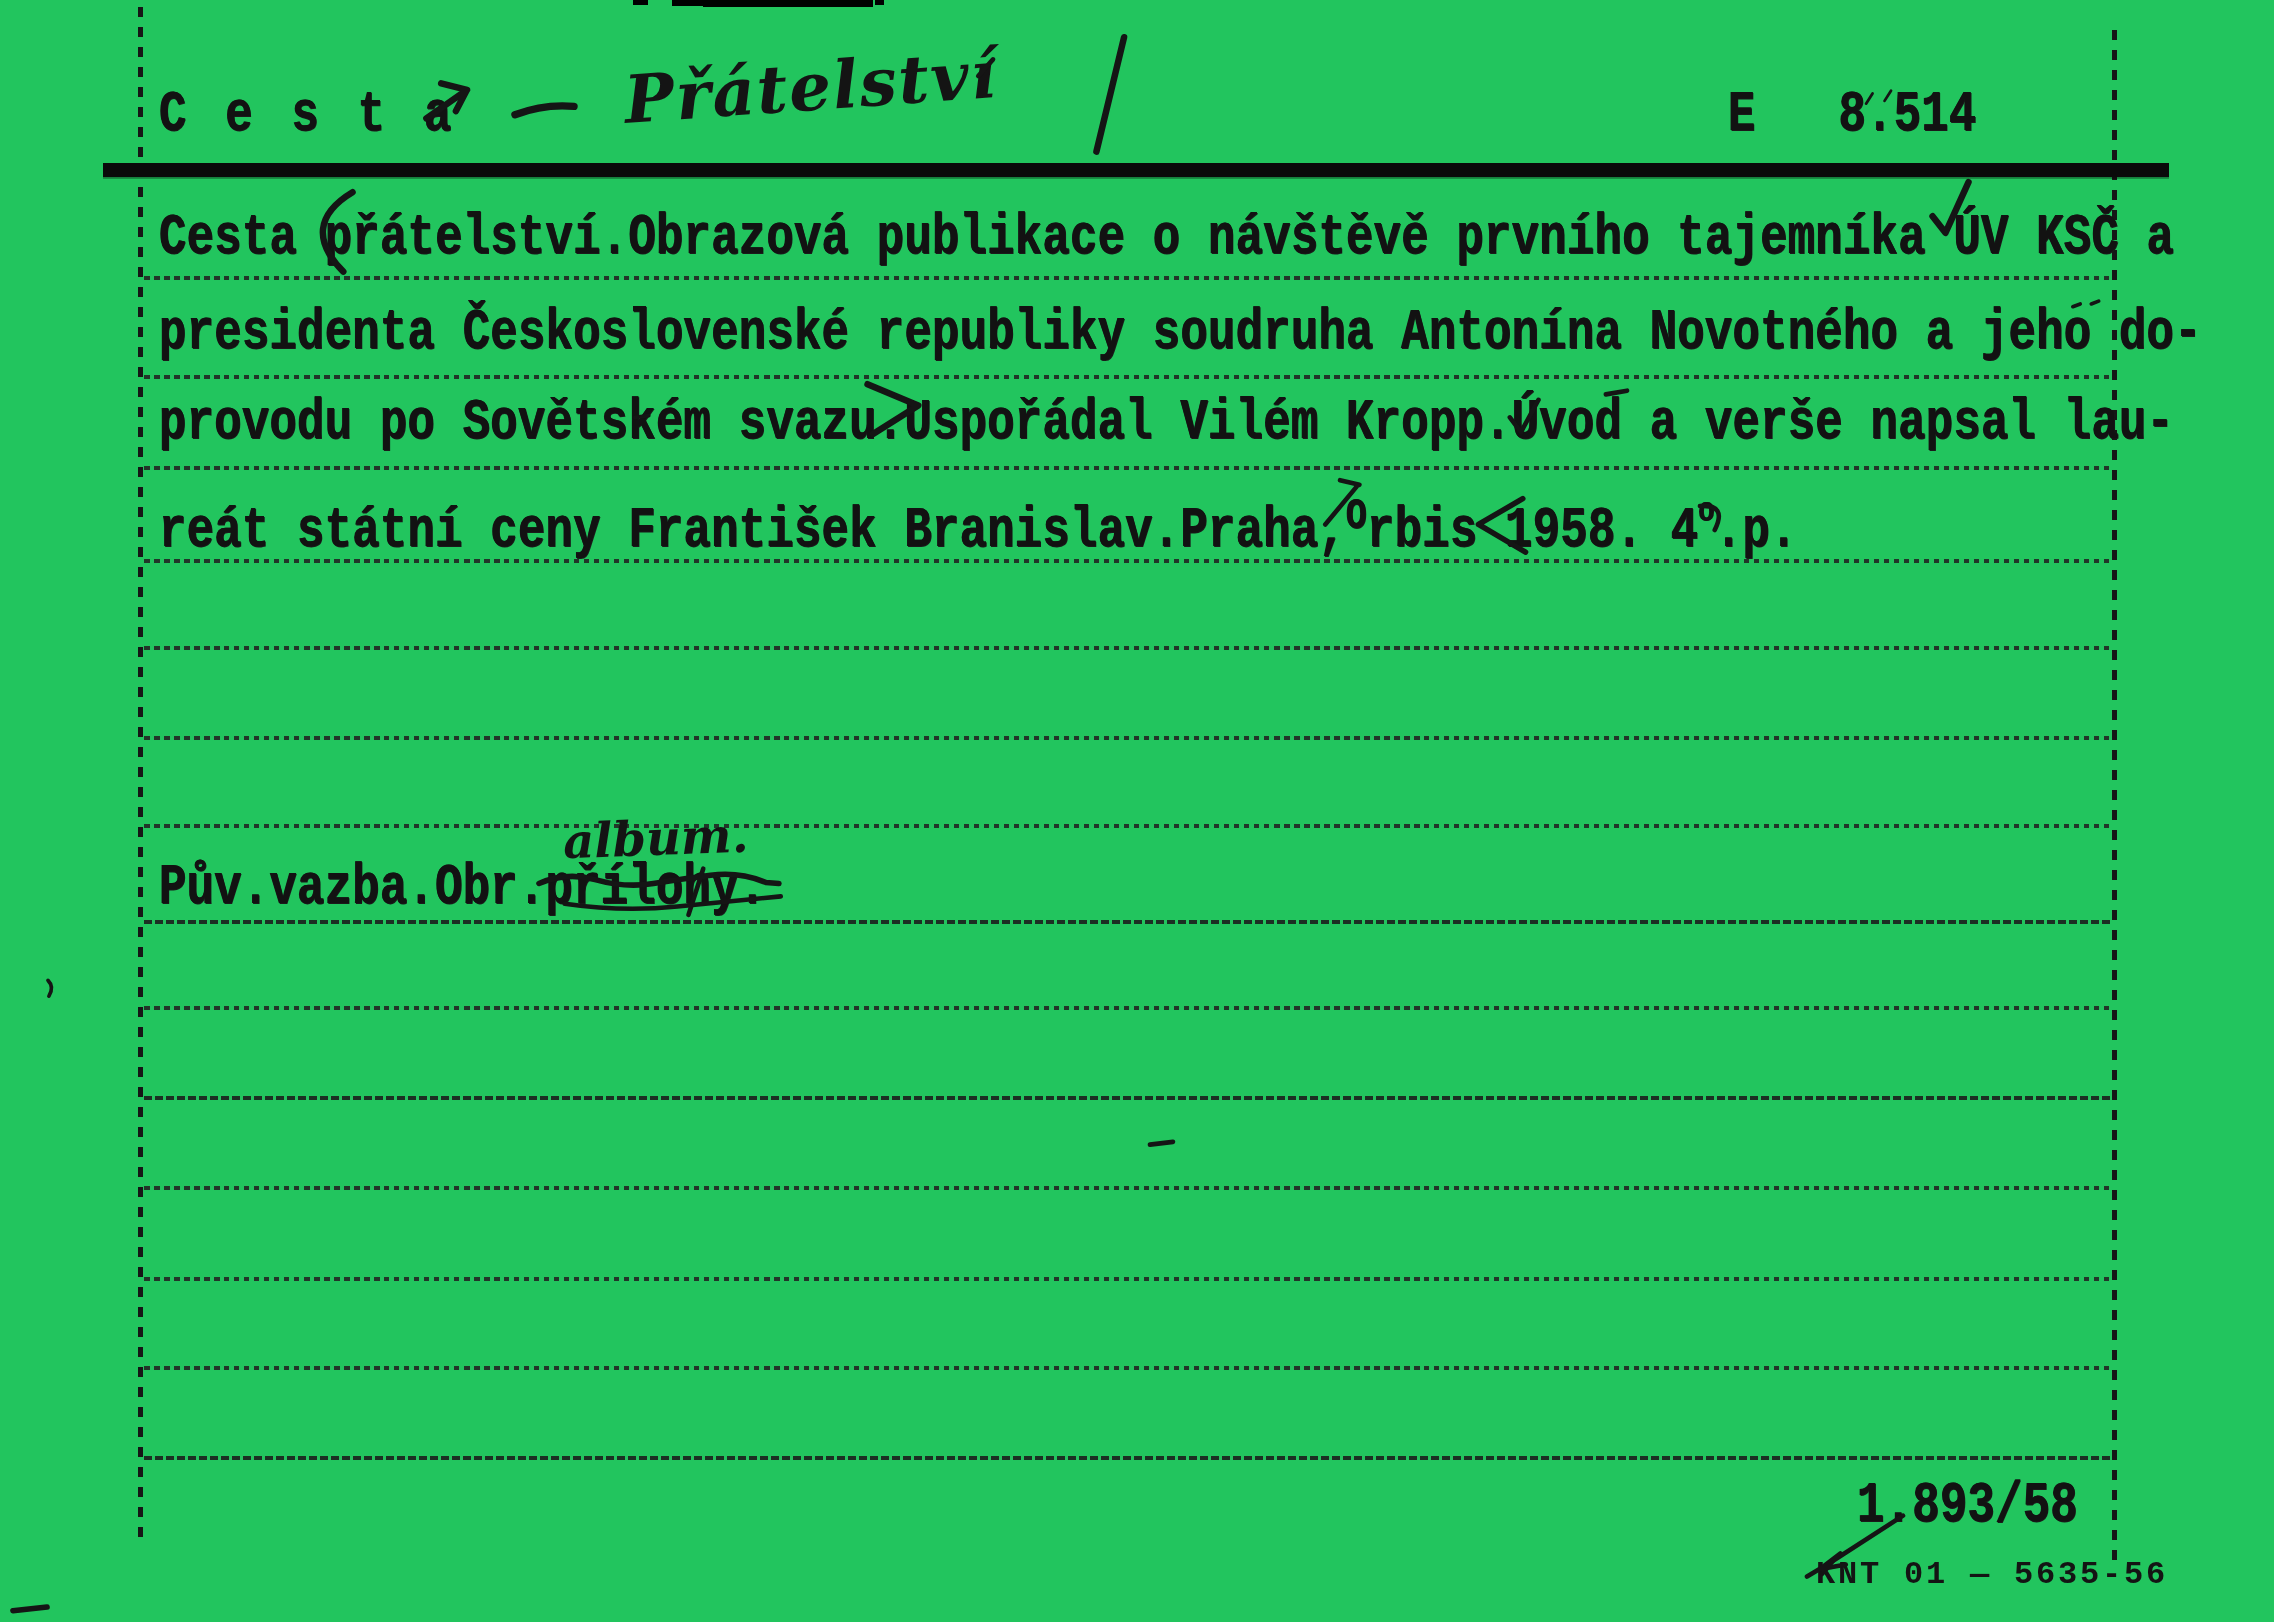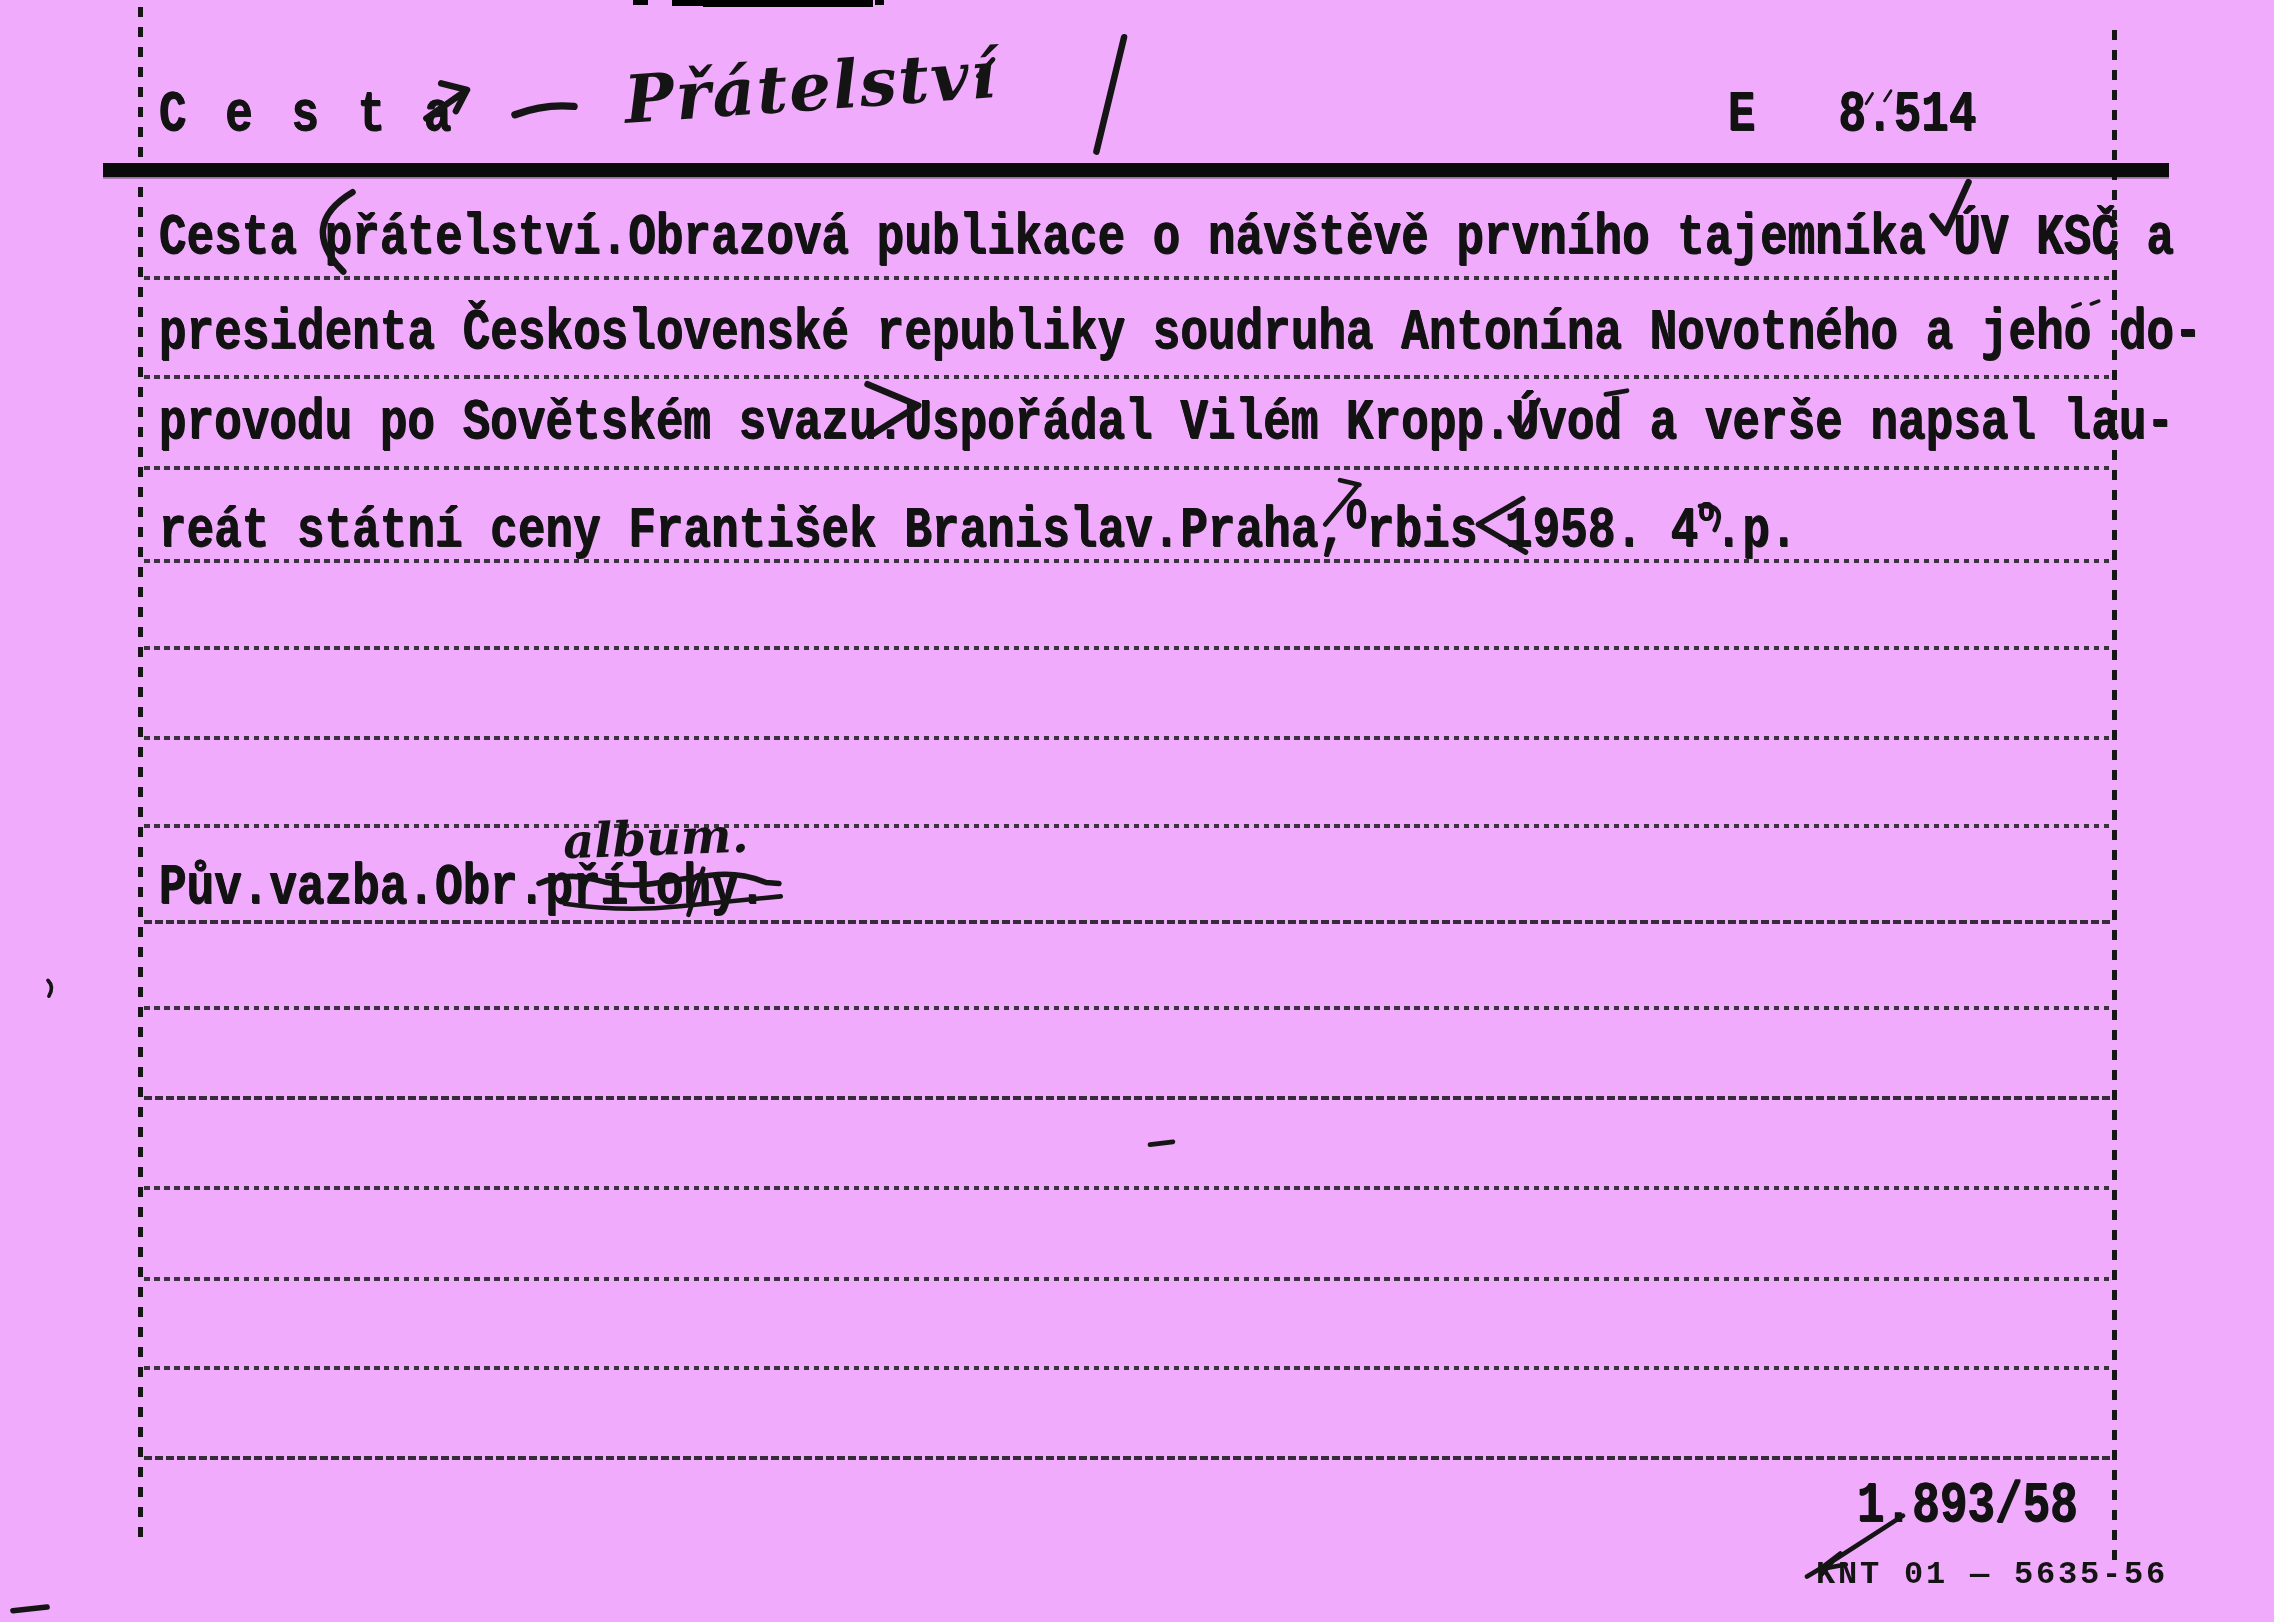--- a/index.html
+++ b/index.html
@@ -1,19 +1,19 @@
 <!DOCTYPE html>
 <html style="font-size:14.8px"><head>
 <meta charset="utf-8">
 <style>
   html,body{margin:0;padding:0;background:#e8e8e8;}
   #card{
     position:relative;
     width:2274px;height:1623px;
-    background:#f0abfc;
+    background:#22c55e;
     overflow:hidden;
     font-family:"Liberation Mono", monospace;
   }
   .typed{
     position:absolute;
     font-family:"Liberation Mono", monospace;
     font-weight:700;
     font-size:46px;
     line-height:55px;
     color:#121212;

